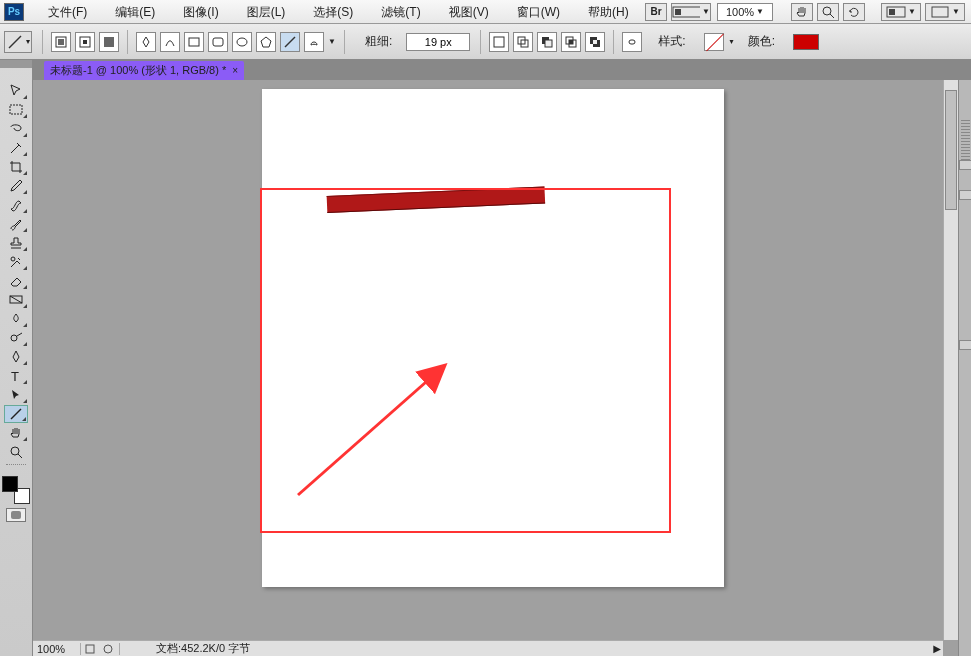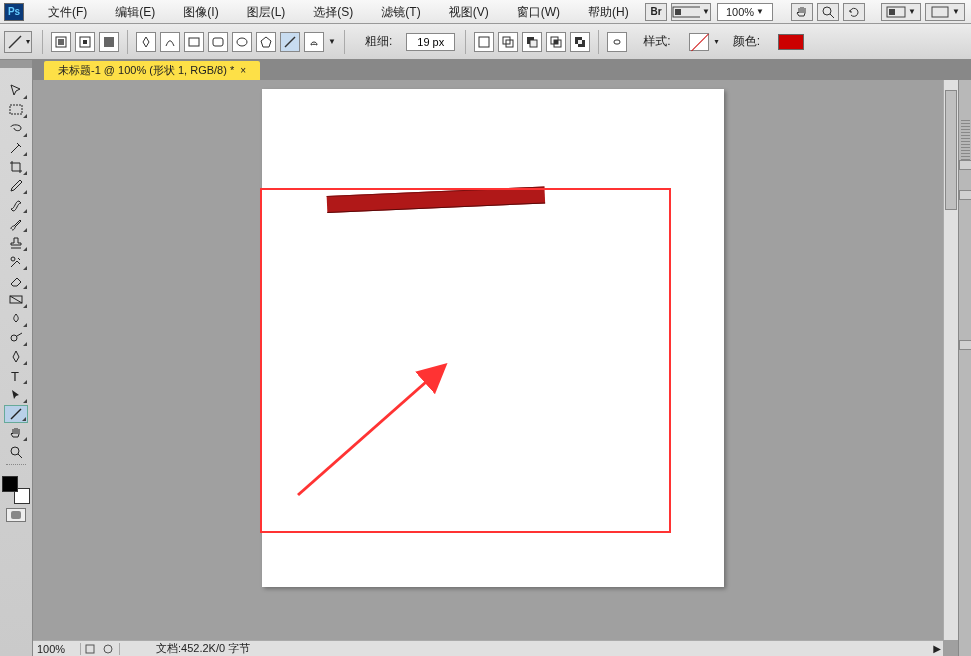--- a/index.html
+++ b/index.html
@@ -11,28 +11,28 @@
 .top-btn { width:22px; height:18px; border:1px solid #888; background:#e8e8e8; margin:0 2px; display:flex; align-items:center; justify-content:center; }
 .top-btn.db { width:40px; }
 .zoom-dd { width:56px; height:18px; border:1px solid #888; background:#fff; display:flex; align-items:center; justify-content:center; margin:0 4px; font-size:11px; }
 .tri { font-size:8px; margin-left:2px; }
 .optbar { height:36px; background:linear-gradient(#ececec,#d4d4d4); border-bottom:1px solid #888; display:flex; align-items:center; padding:0 4px; }
 .ob-slot { width:28px; height:22px; border:1px solid #888; background:#e0e0e0; margin-right:4px; display:flex; align-items:center; justify-content:center; }
 .ob-sep { width:1px; height:24px; background:#aaa; margin:0 6px; }
 .ob-ibox { width:20px; height:20px; border:1px solid #888; background:#fff; margin:0 2px; display:flex; align-items:center; justify-content:center; }
 .ob-ibox.sel { background:#c8dcf0; }
 .ob-label { margin:0 14px; font-size:12px; }
-.ob-input { width:49px; height:18px; border:1px solid #888; background:#fff; text-align:center; font-size:11px; margin-right:4px; }
+.ob-input { width:64px; height:18px; border:1px solid #888; background:#fff; text-align:center; font-size:11px; margin-right:4px; }
 .style-sw { width:20px; height:18px; border:1px solid #888; background:#fff; margin:0 4px; position:relative; }
 .style-sw::before, .style-sw::after { content:""; position:absolute; background:#c00; }
 .style-sw::before { width:24px; height:1px; top:8px; left:-2px; transform:rotate(-45deg); transform-origin:center; }
 .color-sw { width:26px; height:16px; background:#c00; border:1px solid #666; margin-left:4px; }
 .workspace { display:flex; height:596px; position:relative; }
 .tabstrip { position:absolute; top:0; left:0; right:0; height:20px; background:#888; display:flex; align-items:flex-end; padding-left:44px; z-index:5; }
-.tab { background:#fde047; padding:2px 14px; font-size:11px; display:flex; align-items:center; border-top-left-radius:2px; border-top-right-radius:2px; }
+.tab { background:#8b5cf6; padding:2px 6px; font-size:11px; display:flex; align-items:center; border-top-left-radius:2px; border-top-right-radius:2px; }
 .tab-close { margin-left:6px; font-size:10px; }
 .expand-btn { position:absolute; top:0; left:0; width:16px; height:16px; background:#666; color:#ddd; display:flex; align-items:center; justify-content:center; font-size:10px; z-index:6; }
 .toolbox { width:33px; background:linear-gradient(#d8d8d8,#cacaca); border-right:1px solid #888; padding-top:22px; display:flex; flex-direction:column; align-items:center; z-index:6; position:relative; }
 .toolbox .tb-head { position:absolute; top:0; left:0; right:0; height:8px; background:#999; }
 .tool { width:24px; height:18px; margin-bottom:1px; display:flex; align-items:center; justify-content:center; position:relative; }
 .tool.sel { background:#b8d0e8; border:1px solid #6a9; }
 .tool svg { width:16px; height:16px; }
 .tool .corner { position:absolute; right:1px; bottom:1px; width:0; height:0; border-right:4px solid #444; border-top:4px solid transparent; }
 .swatches { margin-top:6px; position:relative; width:28px; height:28px; }
 .sw-bg { position:absolute; right:0; bottom:0; width:16px; height:16px; background:#fff; border:1px solid #333; }

